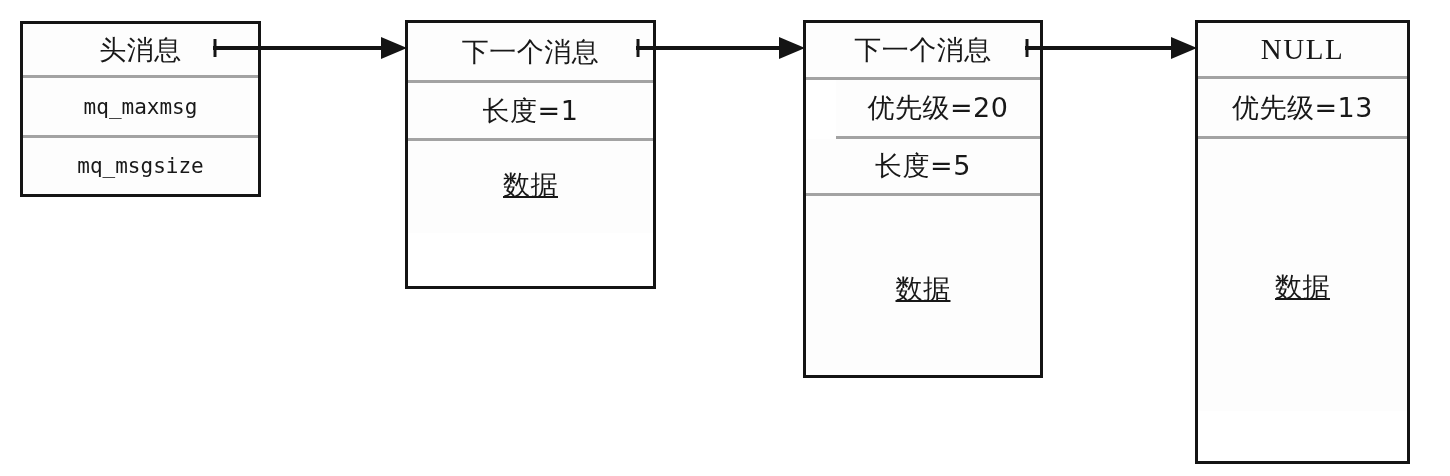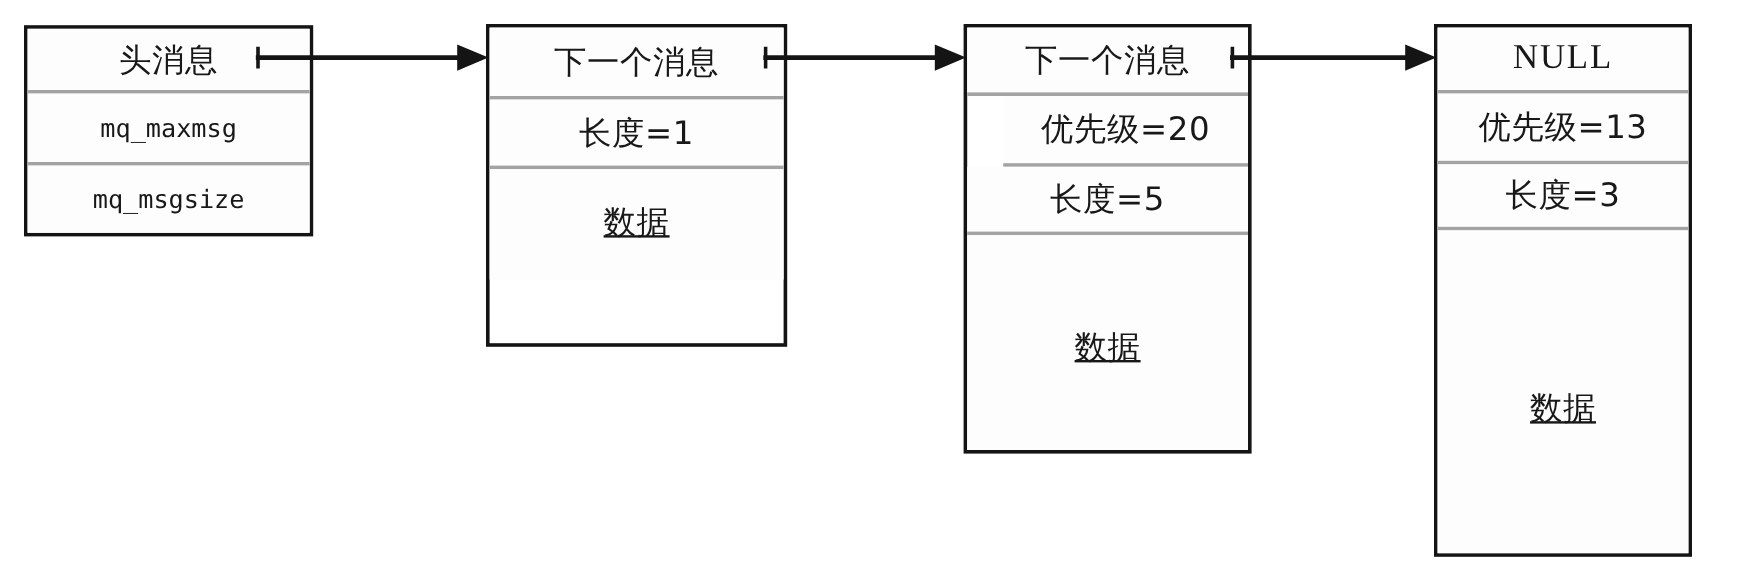--- a/index.html
+++ b/index.html
@@ -107,21 +107,20 @@
     <div class="cell cjk" style="height:60px;margin-left:30px;">优先级=20</div>
     <div class="cell cjk" style="height:59px;">长度=5</div>
     <div class="cell cjk data" style="height:181px; padding-top:75px;">
       <span class="data-label">数据</span>
     </div>
   </div>
 
   <div class="node" style="left:1195px; top:20px; width:215px; height:444px;">
     <div class="cell latin" style="height:56px;">NULL</div>
     <div class="cell cjk" style="height:60px;">优先级=13</div>
-    <div class="cell cjk" style="height:56px;">长度=3</div>
     <div class="cell cjk data" style="height:272px; padding-top:130px;">
       <span class="data-label">数据</span>
     </div>
   </div>
 
   <div class="arrow" style="left:213px; top:36px; width:194px;">
     <svg width="194" height="24" viewBox="0 0 194 24" xmlns="http://www.w3.org/2000/svg">
       <line x1="2" y1="3" x2="2" y2="21" stroke="#141414" stroke-width="3"></line>
       <line x1="0" y1="12" x2="172" y2="12" stroke="#141414" stroke-width="4"></line>
       <polygon points="168,1 194,12 168,23" fill="#141414"></polygon>

